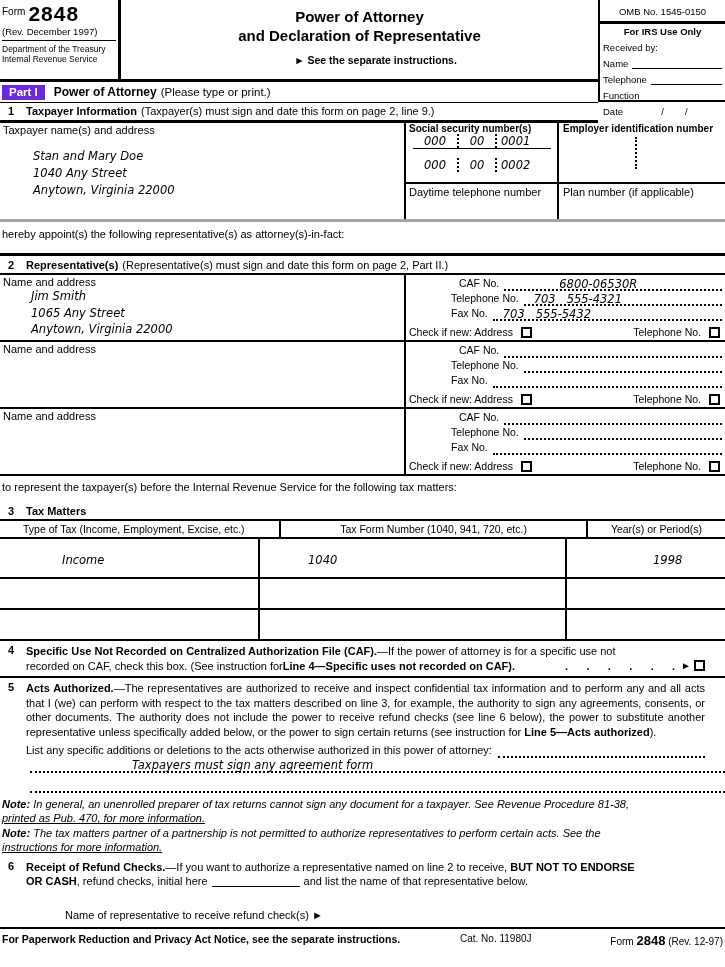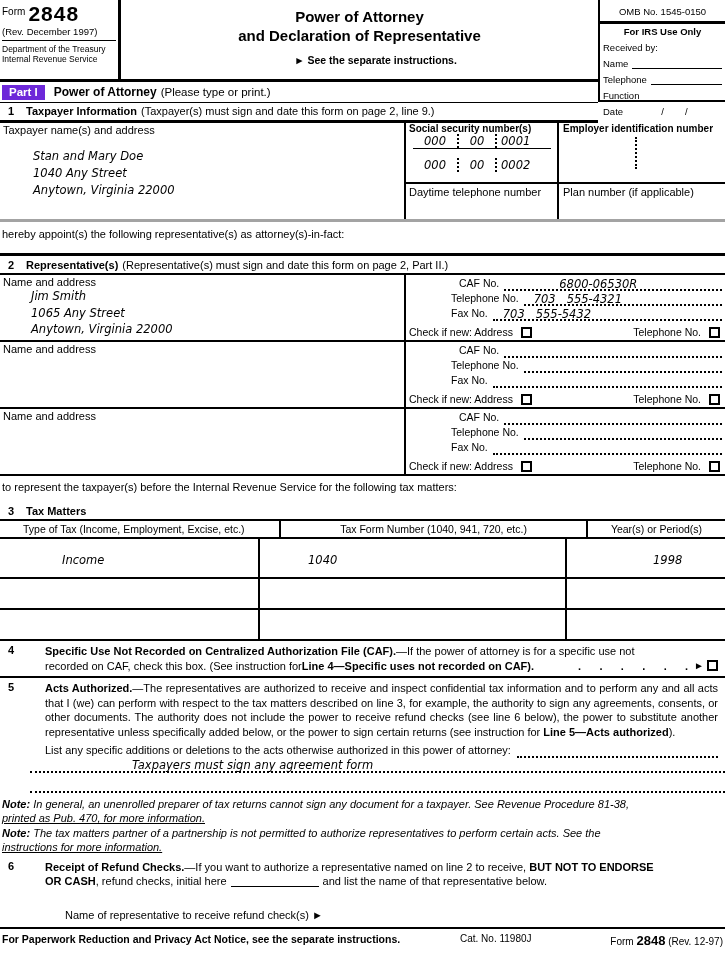--- a/index.html
+++ b/index.html
@@ -95,21 +95,21 @@
   .tt-head .tt-c1 { padding:2px 0 0 2px; }
   .tt-head .tt-c2, .tt-head .tt-c3 { text-align:center; padding-top:2px; }
   .tt-data1 { height:40px; }
   .tt-data { height:31px; }
   .tt-data1 .tt-c1, .tt-data .tt-c1 { padding:14px 0 0 62px; }
   .tt-data1 .tt-c2, .tt-data .tt-c2 { padding:14px 0 0 48px; }
   .tt-data1 .tt-c3, .tt-data .tt-c3 { padding:14px 0 0 86px; }
   
   .item { display:flex; padding-top:3px; }
   .item-num { width:26px; text-align:left; padding-left:8px; font-weight:bold; flex:none; }
-  .item-body { flex:1; padding-right:7px; line-height:14.5px;margin-left:19px; }
+  .item-body { flex:1; padding-right:20px; line-height:14.5px; }
   .sec4 { border-bottom:2.5px solid #000; height:37px; }
   .l4-line2 { display:flex; align-items:center; }
   .l4-tail { margin-left:auto; display:flex; align-items:center; }
   .spaced-dots { white-space:pre; font-weight:bold; margin-right:6px; }
   .arrow { font-size:10px; margin-right:3px; }
   .sec5 .item-body { text-align:justify; }
   .list-line { display:flex; align-items:flex-end; margin-top:4px; }
   .list-line .txt { white-space:nowrap; }
   .list-dotfill { flex:1; border-bottom:2px dotted #000; height:13px; margin-left:6px; }
   .write-area { margin:0 0 0 30px; }

